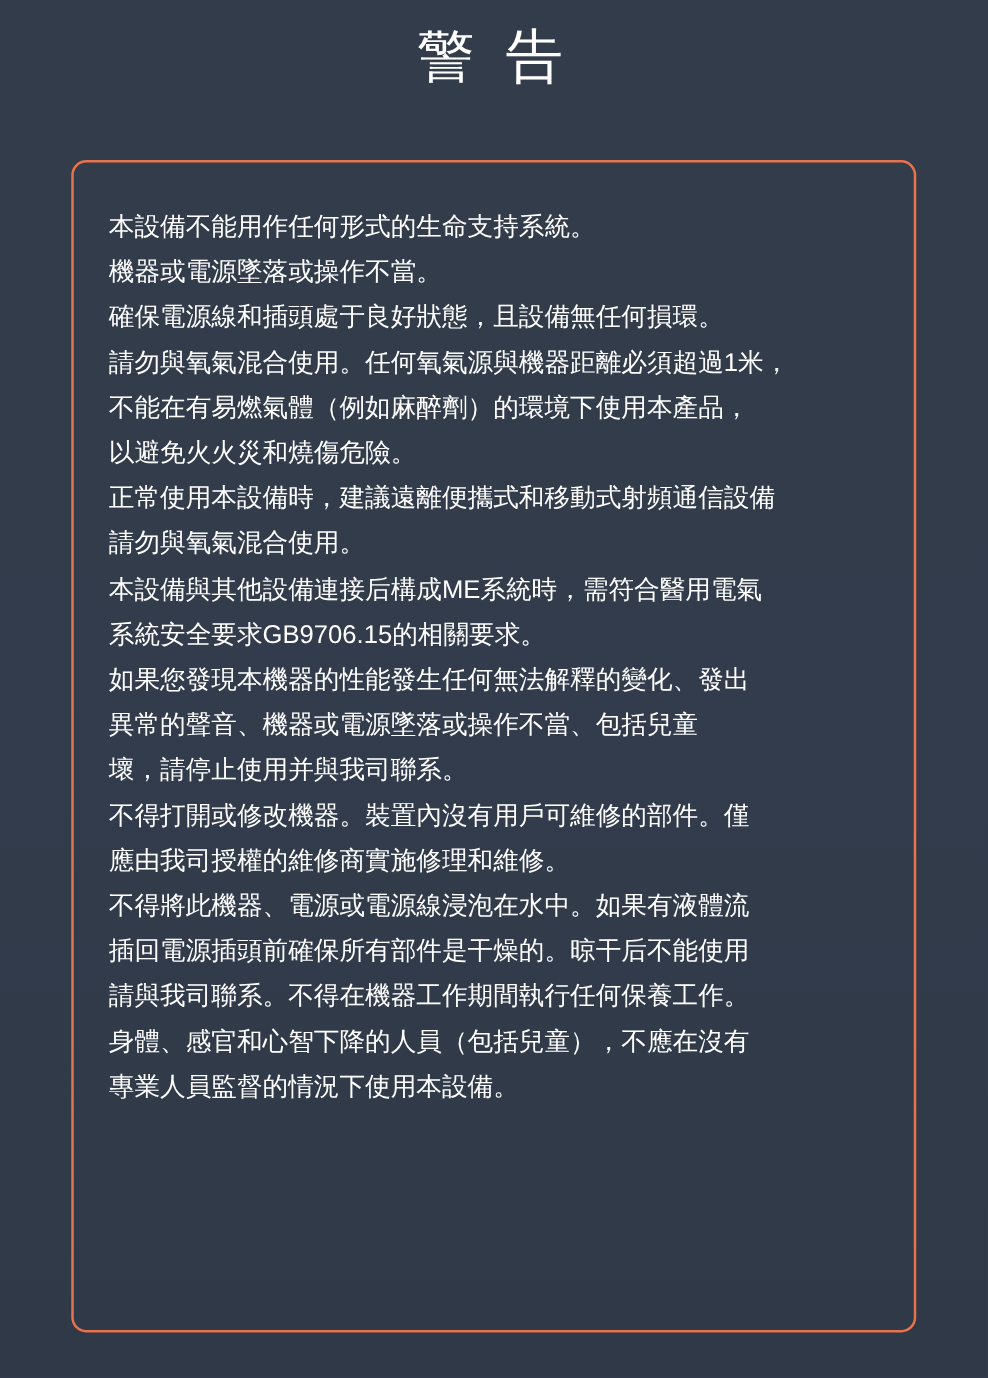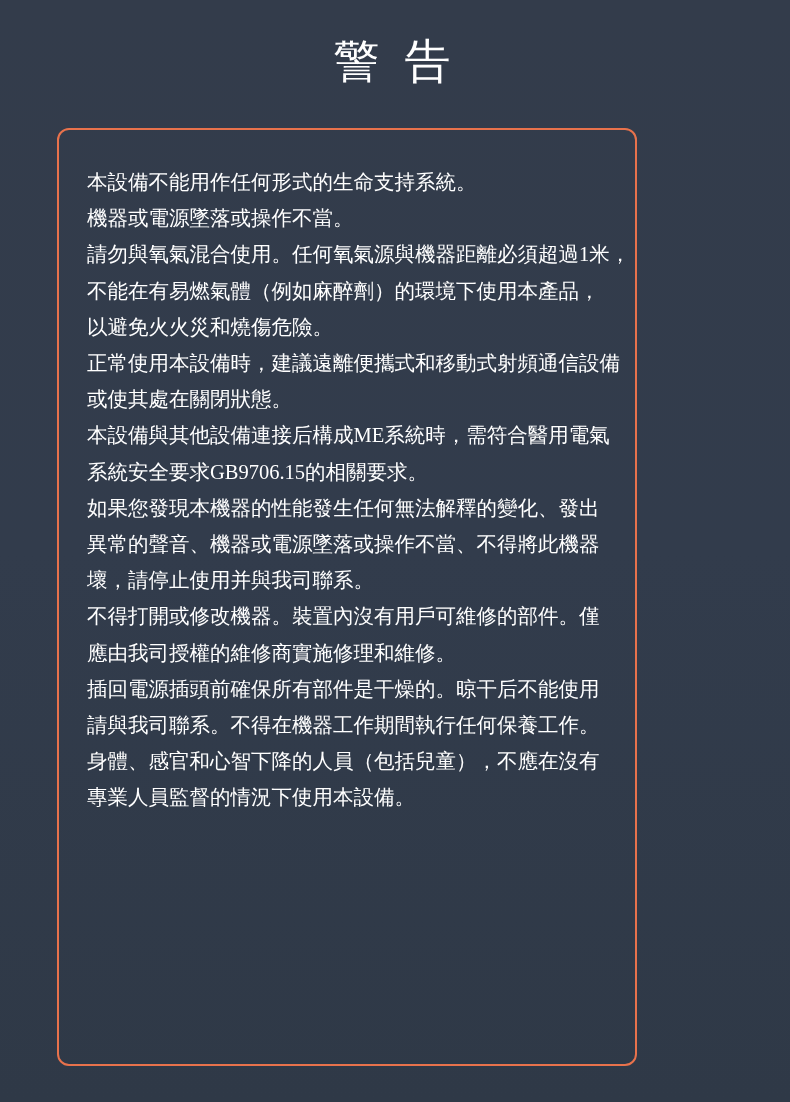--- a/index.html
+++ b/index.html
@@ -19,35 +19,34 @@
     height: 1102px;
     box-sizing: border-box;
     background: linear-gradient(180deg, #333c4b 0%, #323c4c 50%, #2f3947 100%);
   }
   .title {
     text-align: center;
     color: #ffffff;
     font-size: 46px;
     letter-spacing: 6px;
     font-weight: normal;
-    padding-top: 34px;
+    padding-top: 18px;
     line-height: 1.2;
     margin: 0;
   }
   .panel {
     position: absolute;
     left: 57px;
     top: 128px;
-    width: 580px;
+    width: 676px;
     height: 938px;
     box-sizing: border-box;
     border: 2px solid #e8724c;
     border-radius: 12px;
     background: transparent;
-    font-family: Liberation Serif, serif;
   }
   .panel-inner {
     padding: 34px 28px 20px 28px;
   }
   .warn-line {
     color: #ffffff;
     font-size: 20.5px;
     line-height: 36.2px;
     white-space: nowrap;
     letter-spacing: 0px;
@@ -57,32 +56,34 @@
 <body>
 
 <div class="page">
 
   <h1 class="title">警 告</h1>
 
   <div class="panel">
     <div class="panel-inner">
       <div class="warn-line">本設備不能用作任何形式的生命支持系統。</div>
       <div class="warn-line">機器或電源墜落或操作不當。</div>
+      <div class="warn-line">確保電源線和插頭處于良好狀態，且設備無任何損環。</div>
       <div class="warn-line">請勿與氧氣混合使用。任何氧氣源與機器距離必須超過1米，</div>
       <div class="warn-line">不能在有易燃氣體（例如麻醉劑）的環境下使用本產品，</div>
       <div class="warn-line">以避免火火災和燒傷危險。</div>
       <div class="warn-line">正常使用本設備時，建議遠離便攜式和移動式射頻通信設備</div>
-      <div class="warn-line">或使其處在關閉狀態。</div>
+      <div class="warn-line">請勿與氧氣混合使用。</div>
       <div class="warn-line">本設備與其他設備連接后構成ME系統時，需符合醫用電氣</div>
       <div class="warn-line">系統安全要求GB9706.15的相關要求。</div>
       <div class="warn-line">如果您發現本機器的性能發生任何無法解釋的變化、發出</div>
-      <div class="warn-line">異常的聲音、機器或電源墜落或操作不當、不得將此機器</div>
+      <div class="warn-line">異常的聲音、機器或電源墜落或操作不當、包括兒童</div>
       <div class="warn-line">壞，請停止使用并與我司聯系。</div>
       <div class="warn-line">不得打開或修改機器。裝置內沒有用戶可維修的部件。僅</div>
       <div class="warn-line">應由我司授權的維修商實施修理和維修。</div>
+      <div class="warn-line">不得將此機器、電源或電源線浸泡在水中。如果有液體流</div>
       <div class="warn-line">插回電源插頭前確保所有部件是干燥的。晾干后不能使用</div>
       <div class="warn-line">請與我司聯系。不得在機器工作期間執行任何保養工作。</div>
       <div class="warn-line">身體、感官和心智下降的人員（包括兒童），不應在沒有</div>
       <div class="warn-line">專業人員監督的情況下使用本設備。</div>
     </div>
   </div>
 
 </div>
 
 </body></html>

